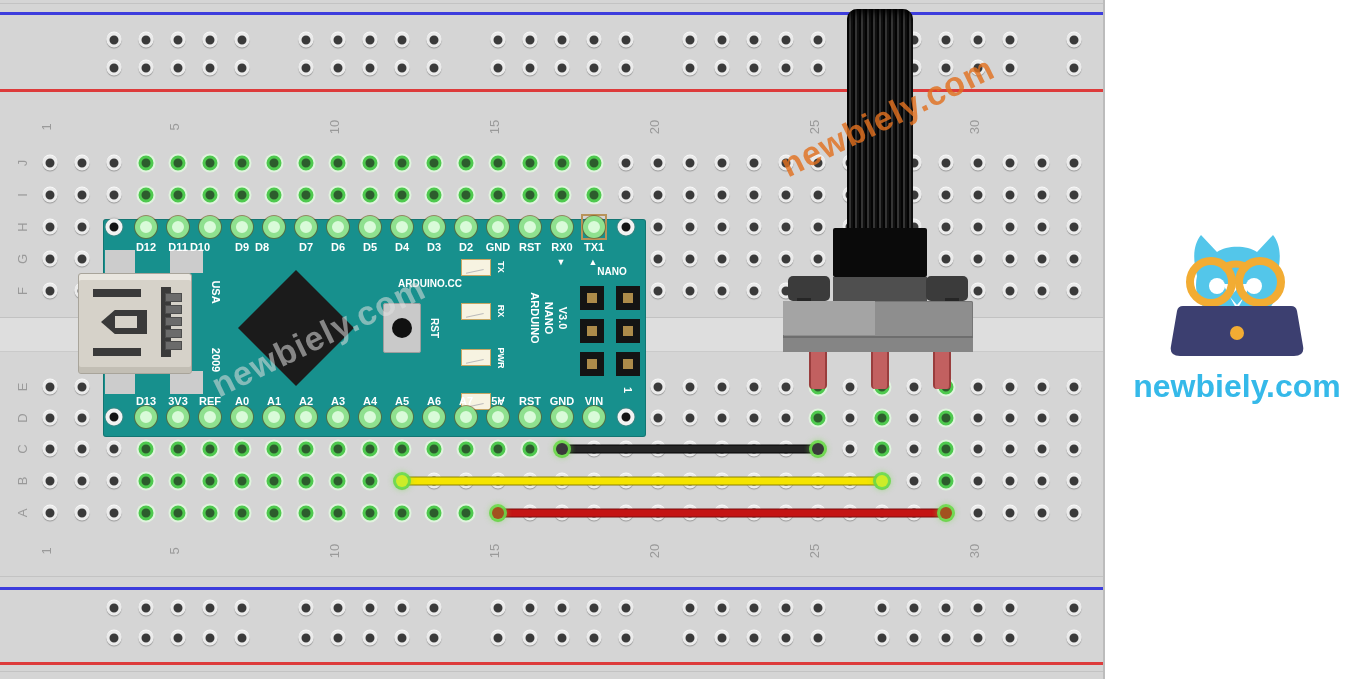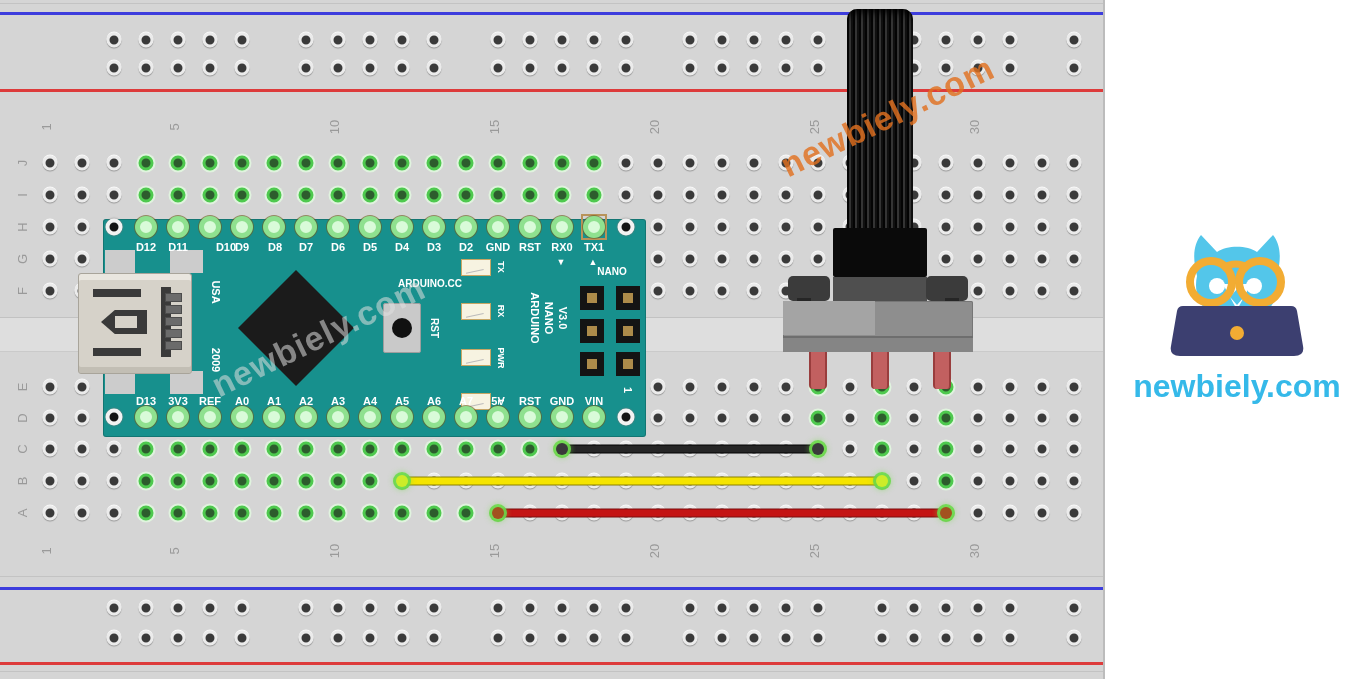--- a/index.html
+++ b/index.html
@@ -666,25 +666,25 @@
     <path d="M78,88 L186,88 Q191,88 192,93 L198,128 Q200,138 189,138 L75,138 Q64,138 66,128 L72,93 Q73,88 78,88 Z" fill="#3c3f70"></path>
     <circle cx="132" cy="115" r="7" fill="#f2ac33"></circle>
   </svg>
   <div class="logo-text">newbiely.com</div>
 
 <div class="apin" style="left: 146px; top: 227px;"></div>
     <div class="pinlbl" style="left: 146px; top: 247px;">D12</div>
     <div class="apin" style="left: 178px; top: 227px;"></div>
     <div class="pinlbl" style="left: 178px; top: 247px;">D11</div>
     <div class="apin" style="left: 210px; top: 227px;"></div>
-    <div class="pinlbl" style="left: 226px; top: 247px;">D10</div>
+    <div class="pinlbl" style="left: 200px; top: 247px;">D10</div>
     <div class="apin" style="left: 242px; top: 227px;"></div>
     <div class="pinlbl" style="left: 242px; top: 247px;">D9</div>
     <div class="apin" style="left: 274px; top: 227px;"></div>
-    <div class="pinlbl" style="left: 275px; top: 247px;">D8</div>
+    <div class="pinlbl" style="left: 262px; top: 247px;">D8</div>
     <div class="apin" style="left: 306px; top: 227px;"></div>
     <div class="pinlbl" style="left: 306px; top: 247px;">D7</div>
     <div class="apin" style="left: 338px; top: 227px;"></div>
     <div class="pinlbl" style="left: 338px; top: 247px;">D6</div>
     <div class="apin" style="left: 370px; top: 227px;"></div>
     <div class="pinlbl" style="left: 370px; top: 247px;">D5</div>
     <div class="apin" style="left: 402px; top: 227px;"></div>
     <div class="pinlbl" style="left: 402px; top: 247px;">D4</div>
     <div class="apin" style="left: 434px; top: 227px;"></div>
     <div class="pinlbl" style="left: 434px; top: 247px;">D3</div>

